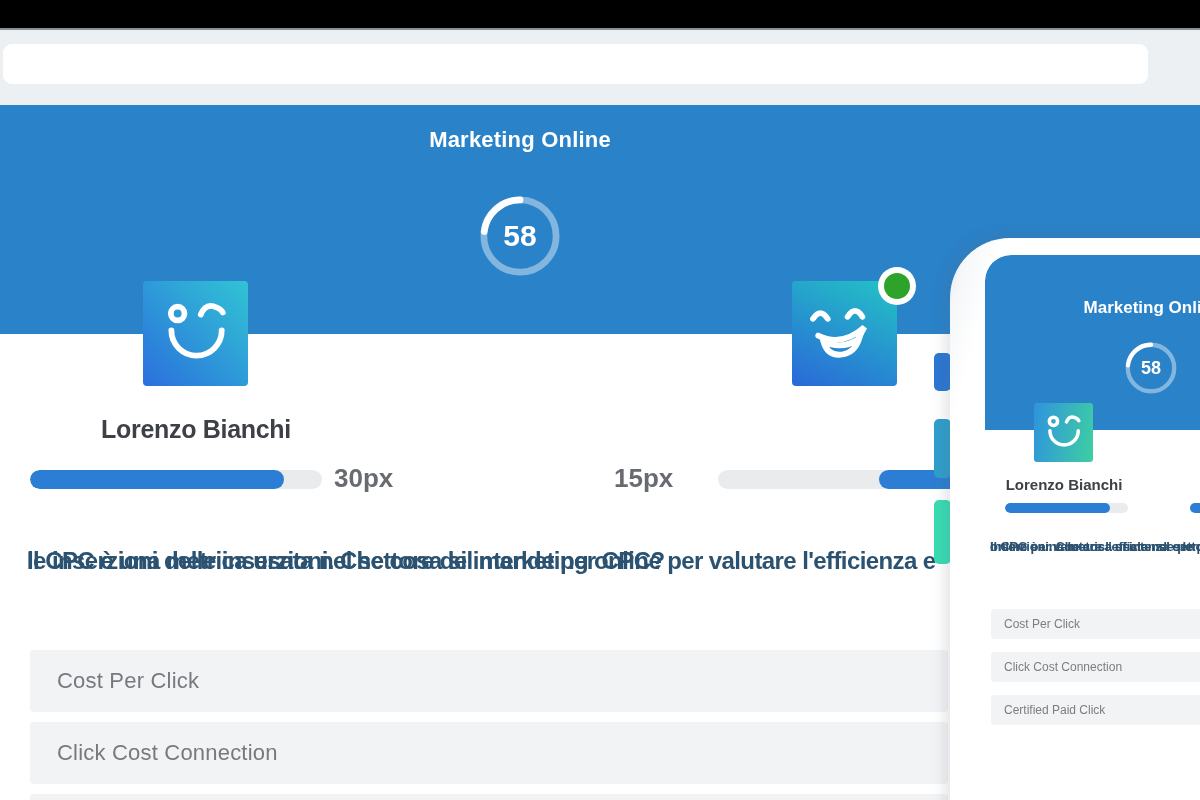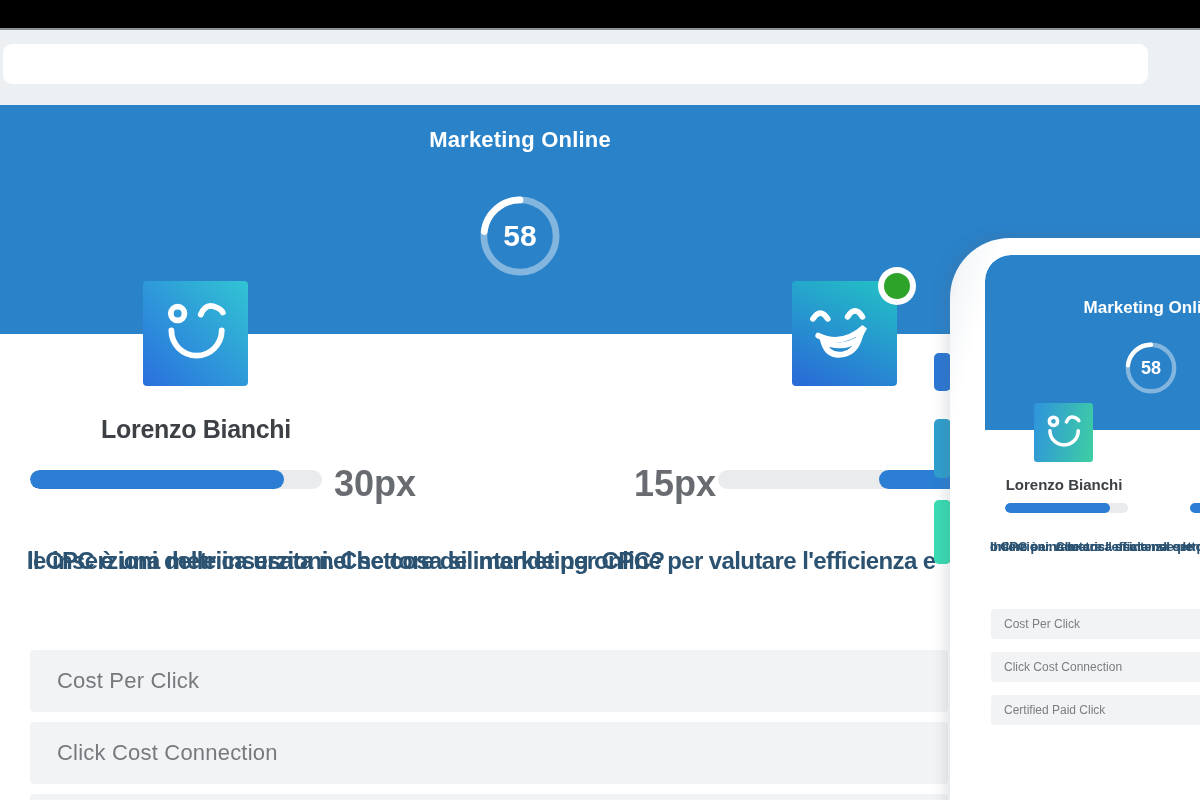--- a/index.html
+++ b/index.html
@@ -29,22 +29,22 @@
   .avatar-right{left:792px;top:281px;background:linear-gradient(205deg,#23bfc6 5%,#2a68d8 100%);}
   .online-dot{left:878px;top:267px;width:38px;height:38px;border-radius:50%;background:#fff;}
   .online-dot i{position:absolute;left:6px;top:6px;width:26px;height:26px;border-radius:50%;background:#2da32a;}
   .player-name{top:415px;width:260px;text-align:center;color:#3d4146;
                font-size:25px;font-weight:bold;letter-spacing:-.3px;}
   .name-left{left:66px;} .name-right{left:714px;}
   .track{top:470px;width:292px;height:19px;border-radius:10px;background:#e9ebed;overflow:hidden;}
   .track-left{left:30px;} .track-right{left:718px;}
   .fill{top:0;height:19px;border-radius:10px;background:#2b7ed3;}
   .fill-left{left:0;} .fill-right{right:0;}
-  .score-label{top:463px;color:#686c71;font-size:36px;font-weight:bold;}
-  .label-left{left:334px;} .label-right{left:634px;width:58px;text-align:center;}
+  .score-label{top:463px;color:#686c71;font-size:26px;font-weight:bold;}
+  .label-left{left:334px;} .label-right{left:614px;width:58px;text-align:center;}
 
   
   .question{left:27px;top:543px;width:1200px;color:#2b5271;font-weight:bold;
             font-size:24px;line-height:35px;letter-spacing:-.6px;}
   .question div{position:static;white-space:nowrap;}
   .opt{left:30px;width:918px;height:62px;border-radius:4px;background:#f2f3f5;
        color:#76797e;font-size:22px;line-height:62px;padding-left:27px;letter-spacing:.2px;}
   .opt1{top:650px;} .opt2{top:722px;} .opt3{top:794px;}
 
   

